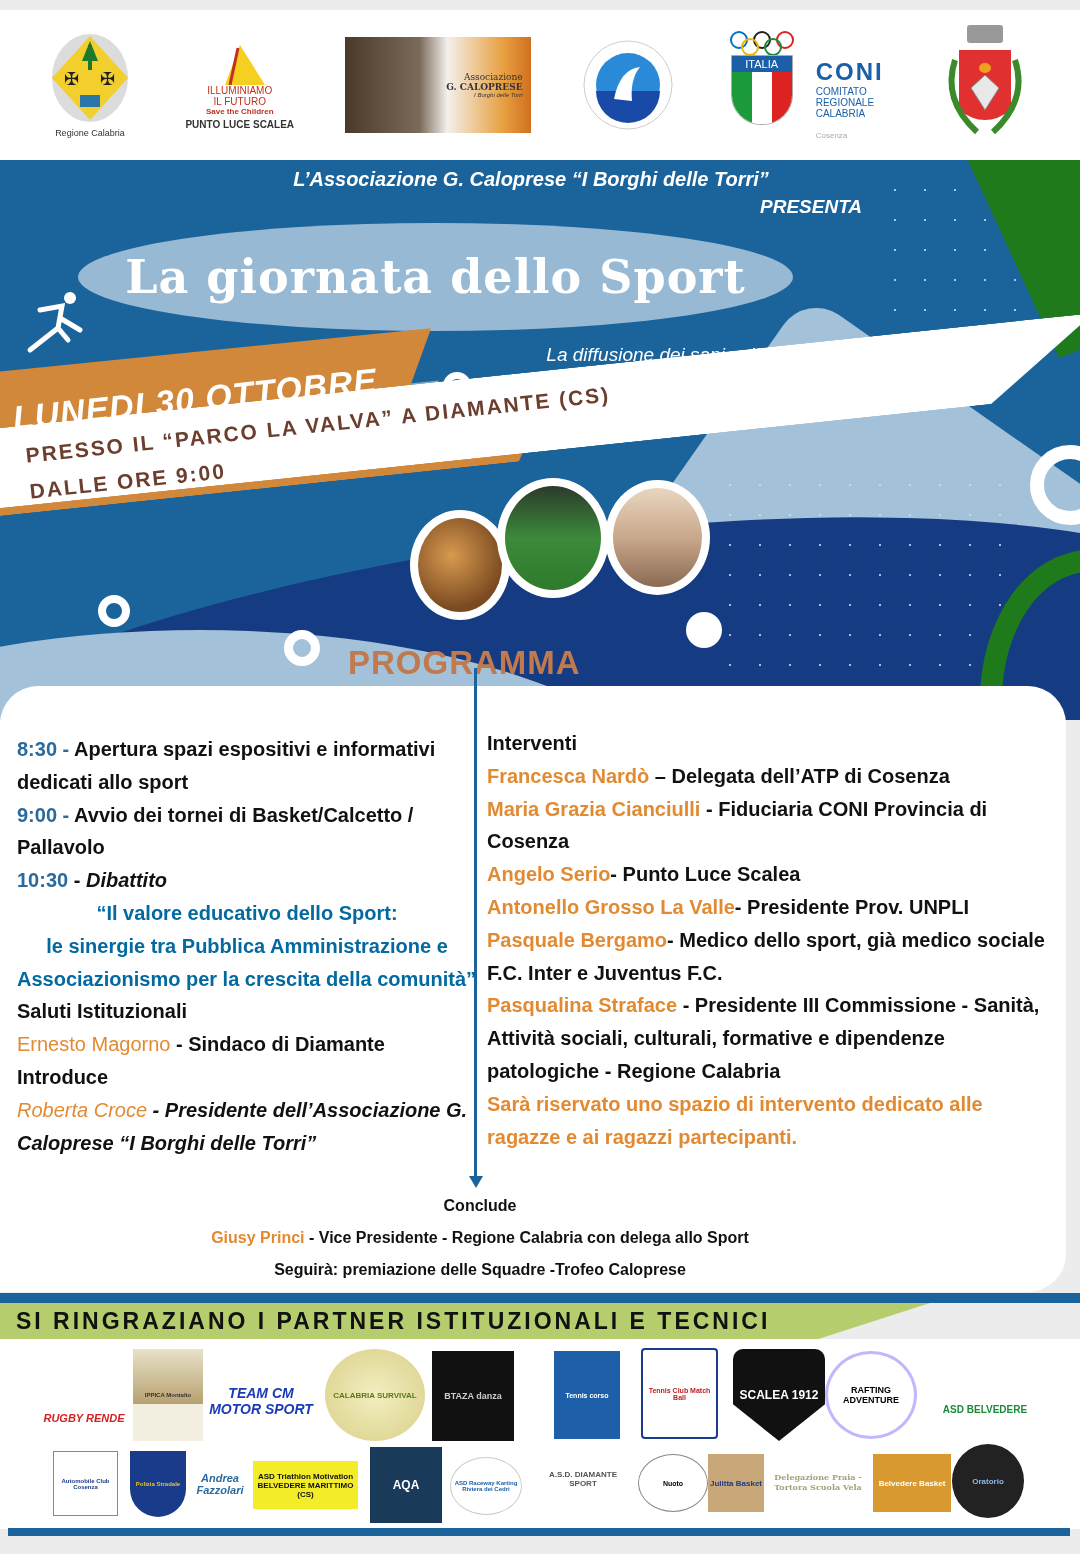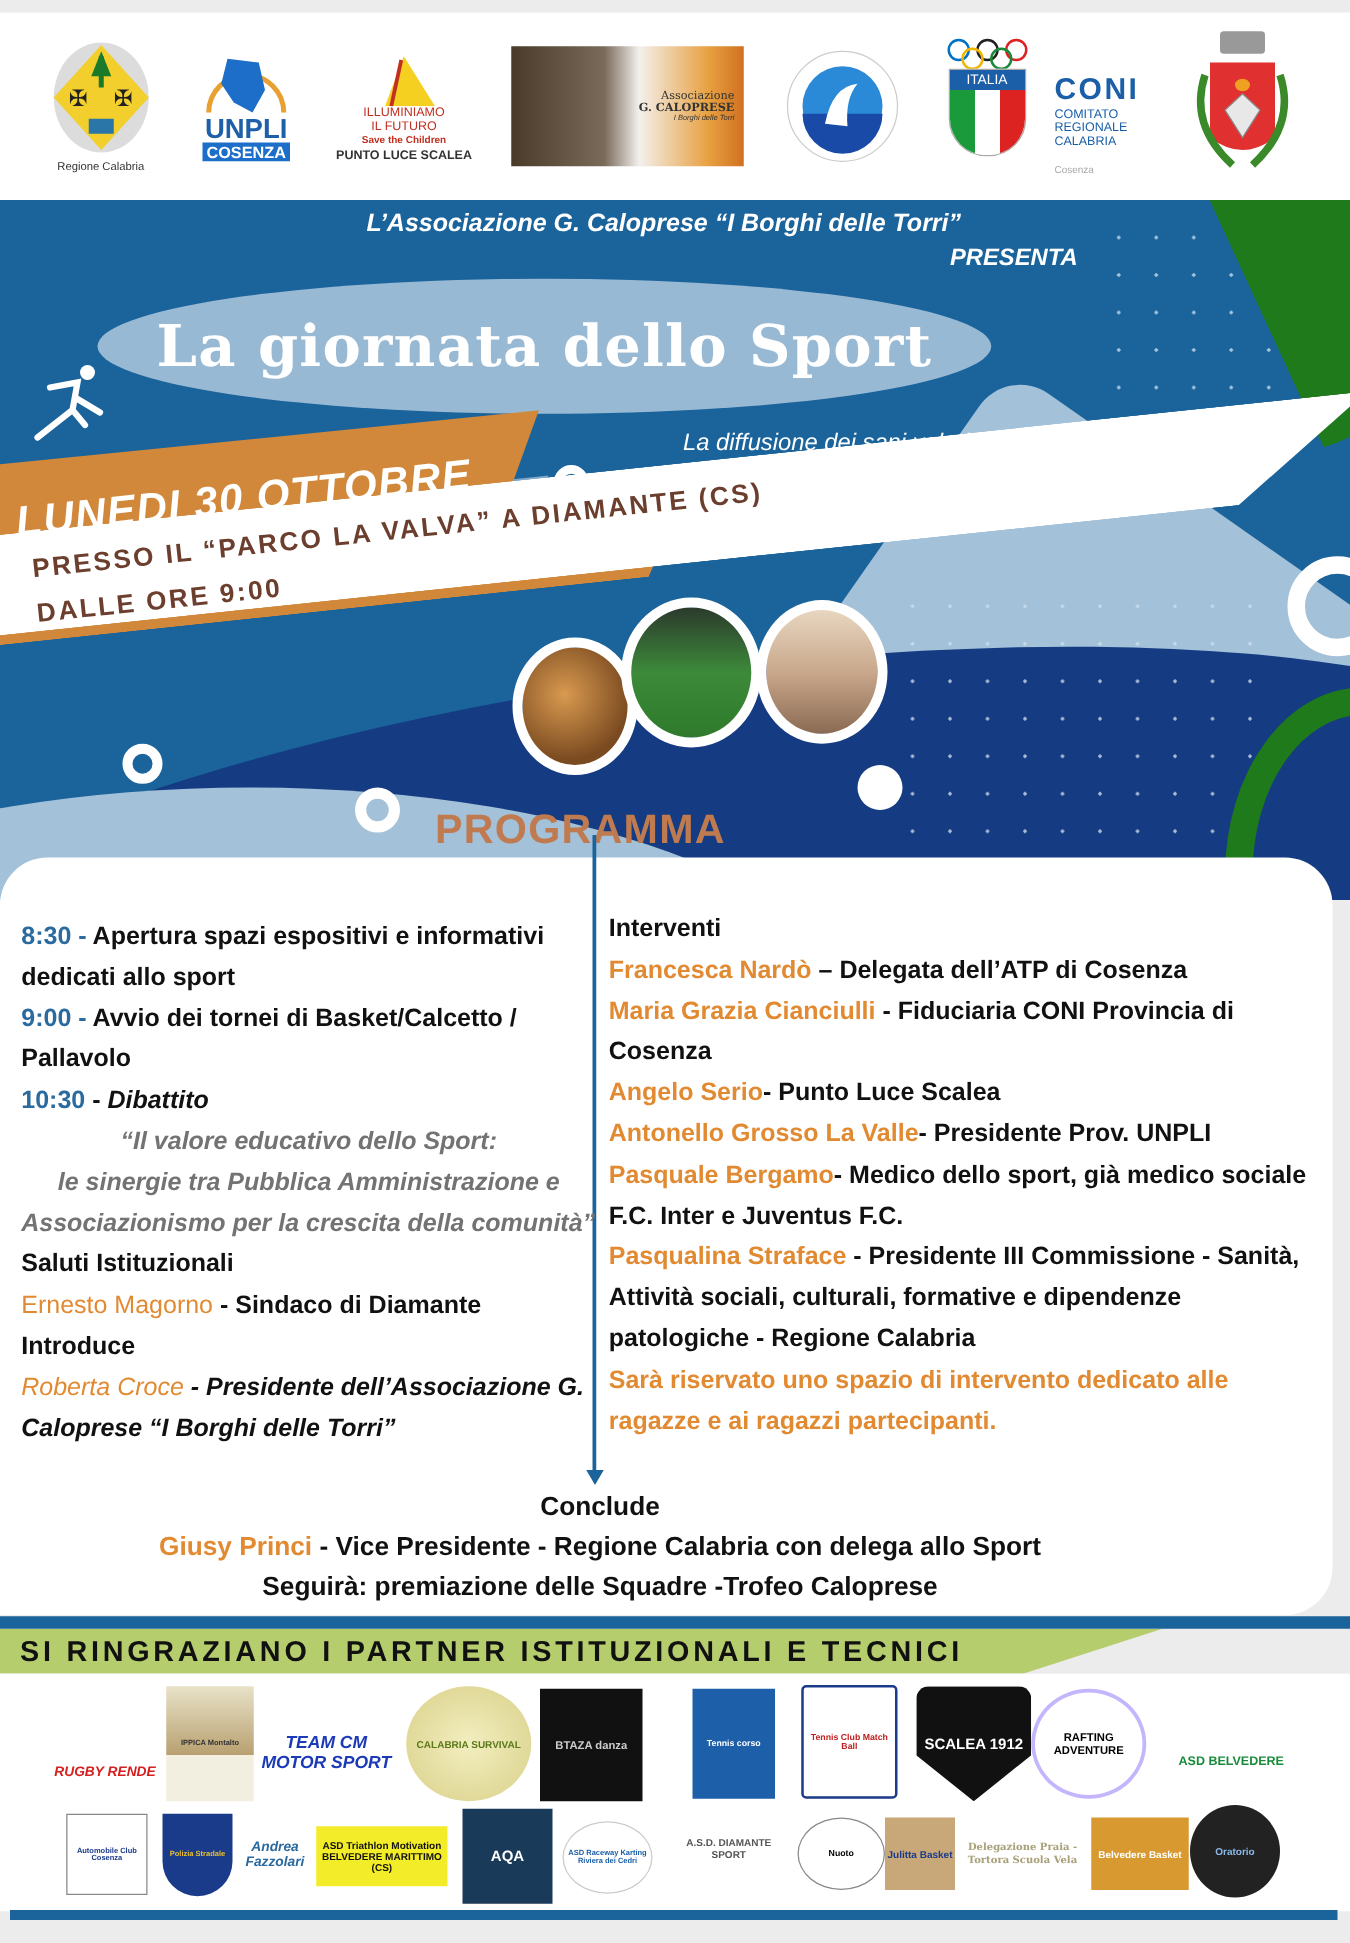--- a/index.html
+++ b/index.html
@@ -34,22 +34,22 @@
   .programma{position:absolute;left:348px;top:484px;color:#c07a4f;font-weight:bold;font-size:33px;letter-spacing:1px}
   .card{position:absolute;left:0;top:686px;width:1066px;height:606px;background:#fff;border-radius:38px 38px 38px 0}
   .vline{position:absolute;left:474px;top:668px;width:3px;height:512px;background:#1a639b}
   .varrow{position:absolute;left:469px;top:1176px;width:0;height:0;border-left:7px solid transparent;border-right:7px solid transparent;border-top:12px solid #1a639b}
   .col{position:absolute;font-size:20px;line-height:32.8px;color:#111;font-weight:bold}
   .col-left{left:17px;top:733px;width:460px}
   .col-right{left:487px;top:727px;width:560px}
   .time{color:#2a6a9e}
   .orange{color:#e28a32}
   .it{font-style:italic}
-  .quote{color:#737373;font-style:italic;text-align:center;display:block}
-  .center-block{position:absolute;left:0;top:1190px;width:960px;text-align:center;font-size:21px;line-height:32px;font-weight:bold;color:#111}
+  .quote{color:#0369a1;text-align:center;display:block}
+  .center-block{position:absolute;left:0;top:1190px;width:960px;text-align:center;font-size:16px;line-height:32px;font-weight:bold;color:#111}
   .blueline{position:absolute;left:0;top:1293px;width:1080px;height:10px;background:#1a639b}
   .thanks-band{position:absolute;left:0;top:1303px;width:930px;height:36px;background:#b6cd6e;clip-path:polygon(0 0,100% 0,88% 100%,0 100%)}
   .thanks-text{position:absolute;left:16px;top:1308px;font-weight:bold;font-size:23px;letter-spacing:3px;color:#111}
   .partners{position:absolute;left:0;top:1339px;width:1080px;height:190px;background:#fff}
   .partner{position:absolute;display:flex;align-items:center;justify-content:center;text-align:center;font-size:10px;font-weight:bold;overflow:hidden}
   .bottomline{position:absolute;left:8px;top:1528px;width:1062px;height:8px;background:#1a639b}
 </style>
 </head>
 <body>
 
@@ -60,28 +60,20 @@
     <svg width="80" height="95" viewBox="0 0 80 95">
         <ellipse cx="40" cy="45" rx="38" ry="44" fill="#dcdcdc"></ellipse>
         <polygon points="40,3 78,45 40,87 2,45" fill="#f2cf2c"></polygon>
         <rect x="38" y="12" width="4" height="25" fill="#1a7a2a"></rect>
         <polygon points="40,8 48,28 32,28" fill="#1a7a2a"></polygon>
         <text x="14" y="52" font-size="18" fill="#222">✠</text>
         <text x="50" y="52" font-size="18" fill="#222">✠</text>
         <rect x="30" y="62" width="20" height="12" fill="#2a76a8"></rect>
       </svg>
     <span>Regione Calabria</span>
-  </div>
-  <div class="logo" style="width:80px">
-    <svg width="70" height="50" viewBox="0 0 70 50">
-        <path d="M5,48 A30,30 0 0 1 65,48" fill="none" stroke="#e8a030" stroke-width="4"></path>
-        <path d="M20,5 L45,8 L50,30 L40,48 L25,40 L15,25 Z" fill="#1d6ec9"></path>
-      </svg>
-    <span style="font-size:22px;color:#1d5fa8;font-weight:bold;line-height:22px">UNPLI</span>
-    <span style="background:#1d6ec9;color:#fff;font-size:13px;padding:0 3px;font-weight:bold">COSENZA</span>
   </div>
   <div class="logo" style="width:110px">
     <svg width="60" height="45" viewBox="0 0 60 45">
         <polygon points="30,5 55,45 15,45" fill="#f5d020"></polygon>
         <line x1="20" y1="45" x2="28" y2="8" stroke="#c03020" stroke-width="3"></line>
       </svg>
     <span style="color:#c03020;font-size:10px">ILLUMINIAMO</span>
     <span style="color:#c03020;font-size:10px">IL FUTURO</span>
     <span style="color:#c03020;font-size:8px;font-weight:bold">Save the Children</span>
     <span style="font-weight:bold;font-size:10px;margin-top:3px">PUNTO LUCE SCALEA</span>

